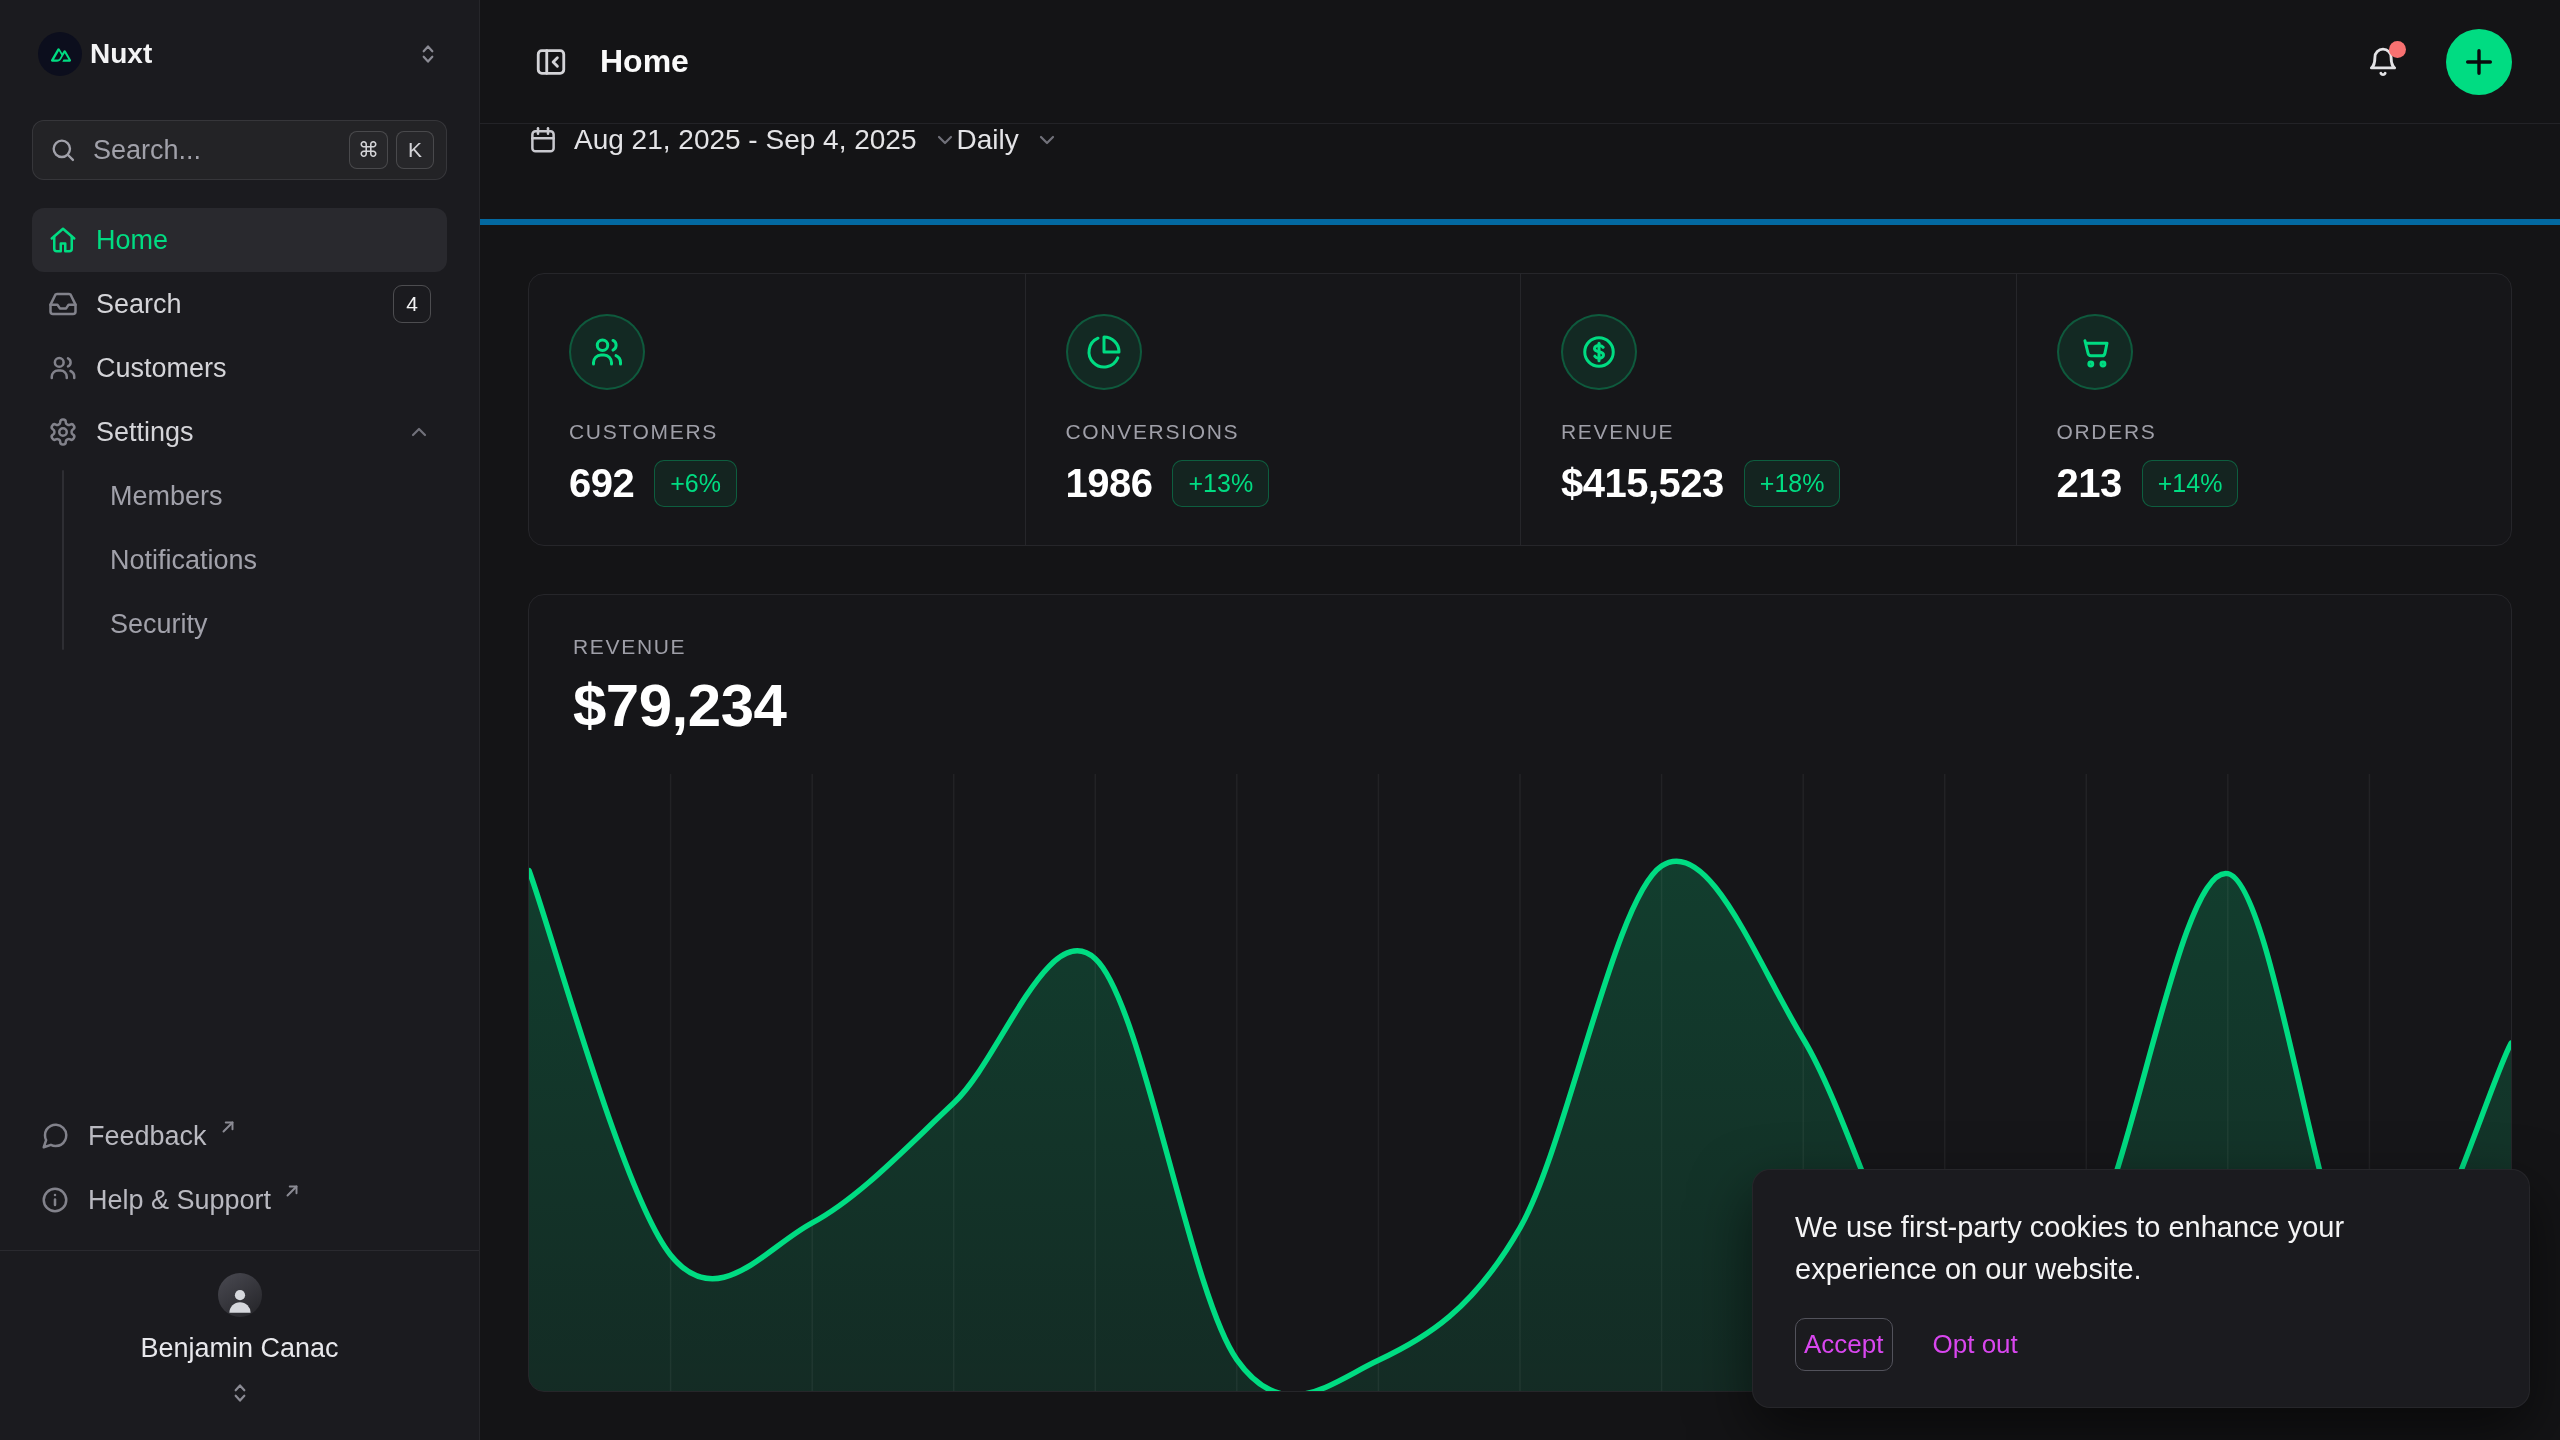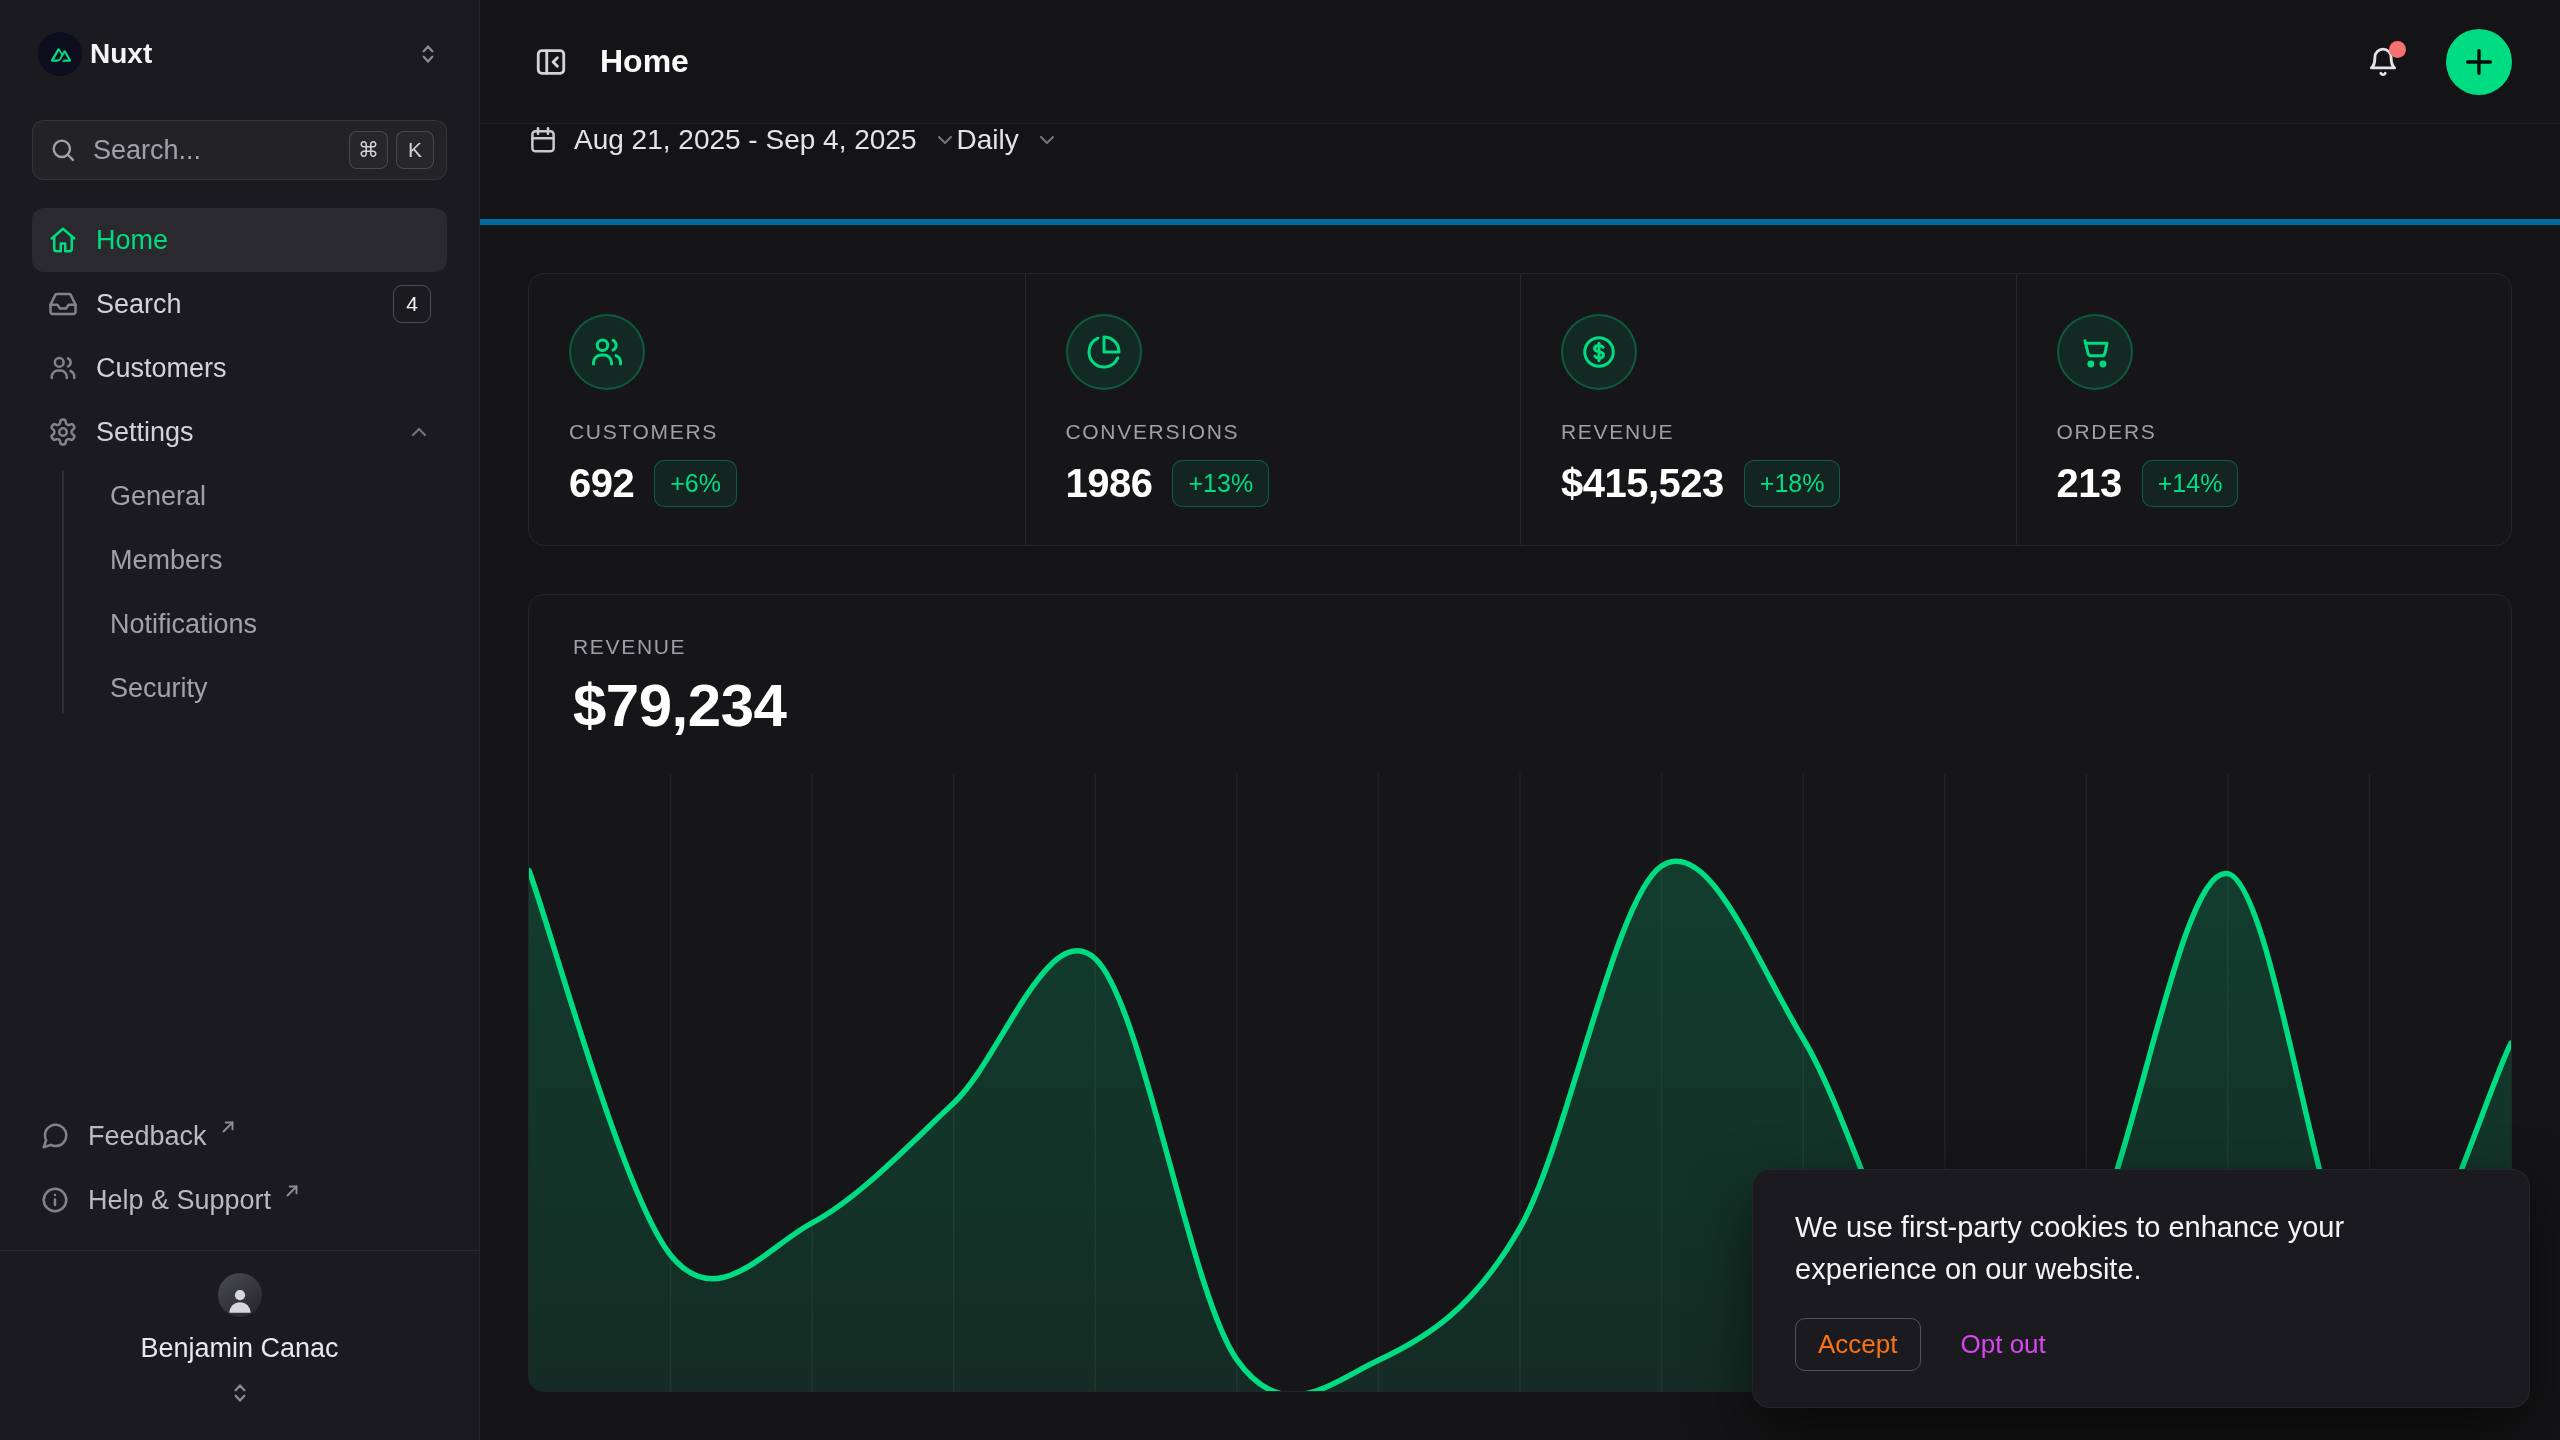--- a/index.html
+++ b/index.html
@@ -139,21 +139,21 @@
   .cookie-toast {
     position:absolute; right:30px; bottom:32px; width:778px;
     background:#1b1b1f; border:1px solid rgba(255,255,255,0.05); border-radius:18px;
     box-shadow:0 24px 60px rgba(0,0,0,0.55);
     padding:36px 42px; z-index:20;
   }
   .cookie-msg { font-size:29px; line-height:1.45; color:#f4f4f5; max-width:620px; }
   .cookie-actions { margin-top:28px; display:flex; align-items:center; gap:40px; }
   .accept-btn {
     background:none; border:1px solid #52525b; border-radius:10px;
-    color:#f97316; font-size:26px; padding:10px 22px; cursor:pointer; font-family:inherit;
+    color:#d946ef; font-size:26px; padding:10px 8px; cursor:pointer; font-family:inherit;
   }
   .optout-btn { background:none; border:none; color:#d946ef; font-size:26px; cursor:pointer; font-family:inherit; }
 </style>
 </head>
 <body>
 
 <div class="app">
 
   <aside class="sidebar">
 
@@ -215,21 +215,20 @@
           </svg>
         <span>Settings</span>
         <span class="grow"></span>
         <svg class="chev" viewBox="0 0 24 24" fill="none" stroke="currentColor" stroke-width="2.2" stroke-linecap="round" stroke-linejoin="round">
             <path d="m6 15 6-6 6 6"></path>
           </svg>
       </a>
       <div class="subtree">
         <div class="treeline"></div>
         <div class="subitems">
-          <a class="sub-item">General</a>
           <a class="sub-item">Members</a>
           <a class="sub-item">Notifications</a>
           <a class="sub-item">Security</a>
         </div>
       </div>
     </nav>
 
     <div class="sidebar-bottom">
       <a class="link-item">
         <svg class="nico" viewBox="0 0 24 24" fill="none" stroke="currentColor" stroke-width="2" stroke-linecap="round" stroke-linejoin="round">

